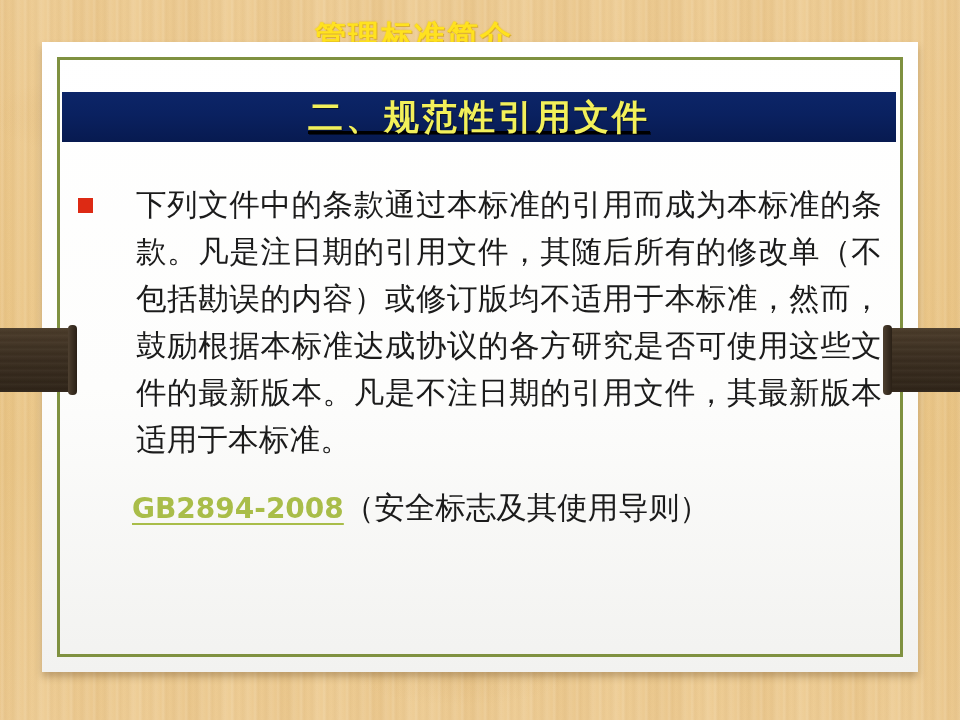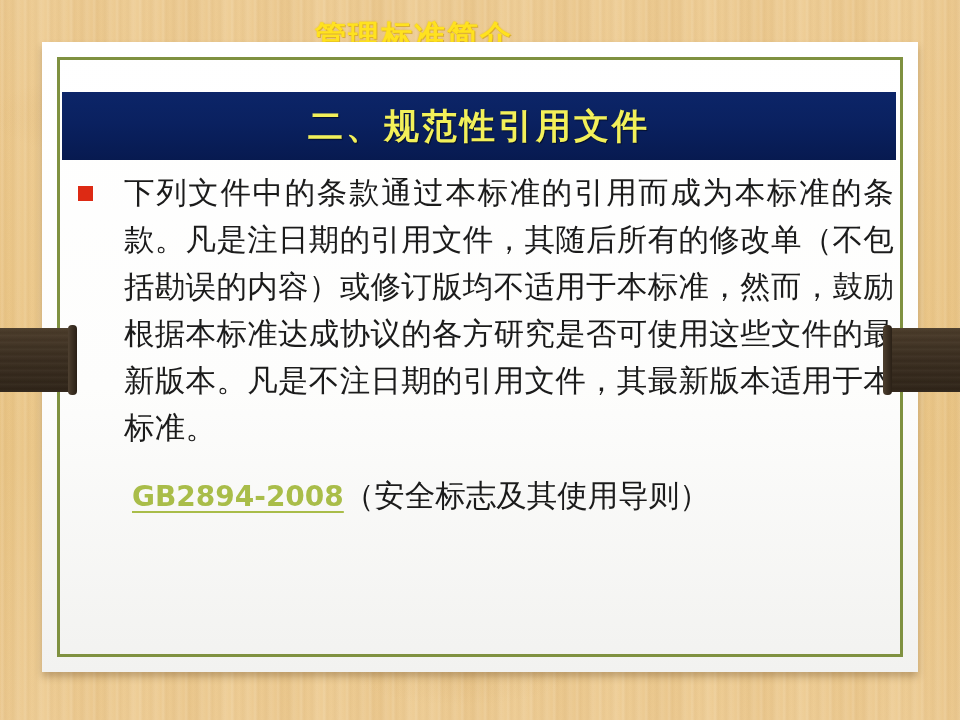--- a/index.html
+++ b/index.html
@@ -52,44 +52,44 @@
     background:linear-gradient(180deg,#ffffff 0%,#fdfdfc 55%,#f2f2f0 100%);
     box-shadow:0 5px 7px rgba(90,60,25,0.30), 0 1px 0 rgba(255,255,255,.9) inset;
   }
   #card-frame{
     position:absolute;left:15px;top:15px;right:15px;bottom:15px;
     border:3px solid #7f9140;
   }
 
   
   #title-bar{
-    position:absolute;left:20px;top:50px;width:834px;height:68px;
+    position:absolute;left:20px;top:50px;width:834px;height:50px;
     background:linear-gradient(180deg,#0c2568 0%,#0a2160 45%,#071a50 100%);
-    display:flex;align-items:center;justify-content:center;
+    display:flex;align-items:center;justify-content:center;text-decoration:underline;
   }
   #title-text{
     font-family:"DejaVu Sans","Liberation Sans",sans-serif;
     font-size:35px;font-weight:700;letter-spacing:3px;
     color:#f2f05a;
     text-shadow:1px 1px 1px rgba(0,0,0,.55);
     white-space:nowrap;
   }
 
   
   #body-block{
     position:absolute;left:36px;top:128px;right:24px;
   }
   #bullet-row{position:relative;}
   #bullet-mark{
     position:absolute;left:0px;top:16px;
     width:15px;height:15px;background:#dd2a14;
     box-shadow:0 0 0 1px rgba(255,255,255,.65);
   }
   #para{
-    margin:0;padding-left:46px;
+    margin:12px;padding-left:46px;
     font-size:30.5px;line-height:47px;color:#1b1b1b;
     text-align:justify;text-justify:inter-ideograph;
     letter-spacing:.2px;
   }
   #link-row{
     margin-top:22px;padding-left:46px;
     font-size:30.5px;line-height:44px;white-space:nowrap;
   }
   #doc-link{
     font-family:"DejaVu Sans","Liberation Sans",sans-serif;

